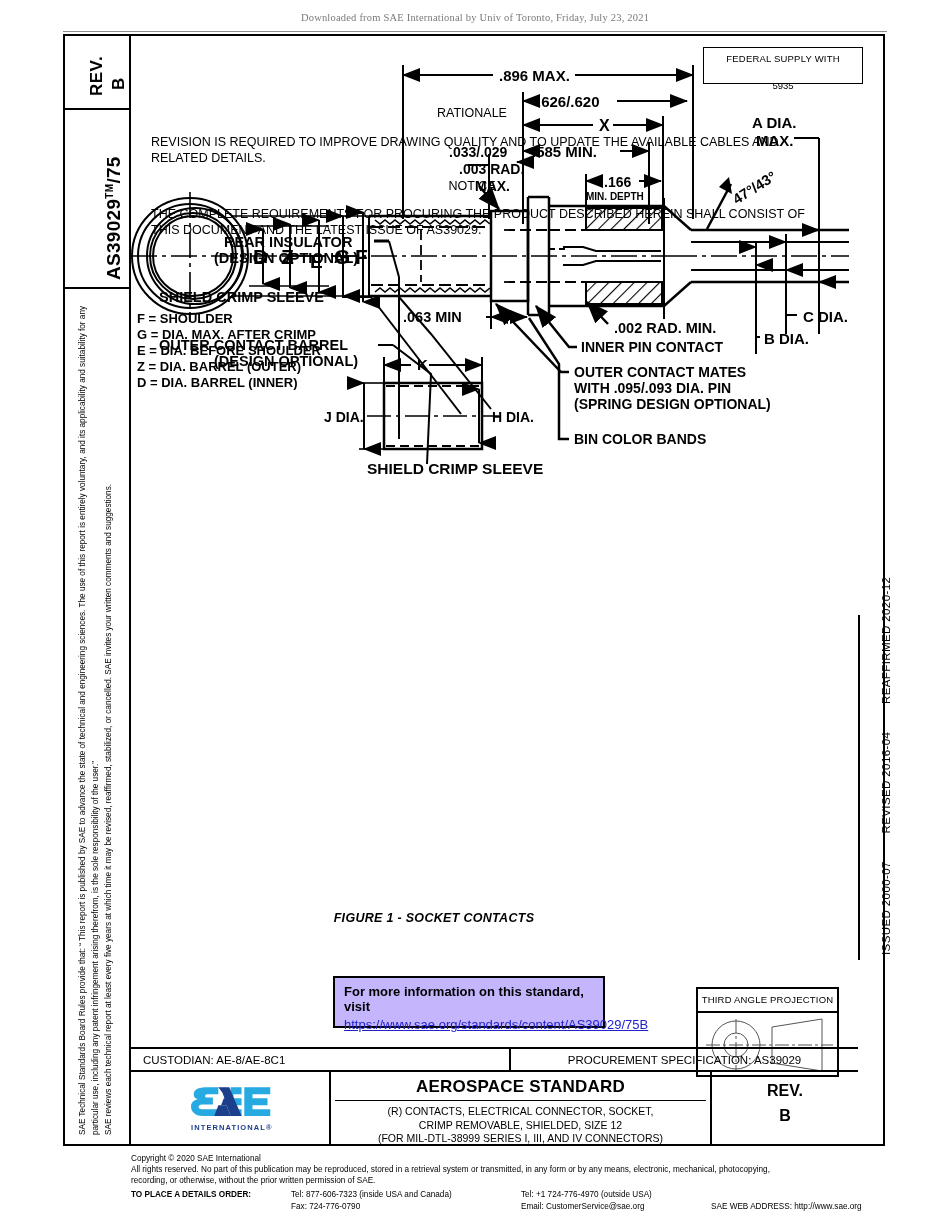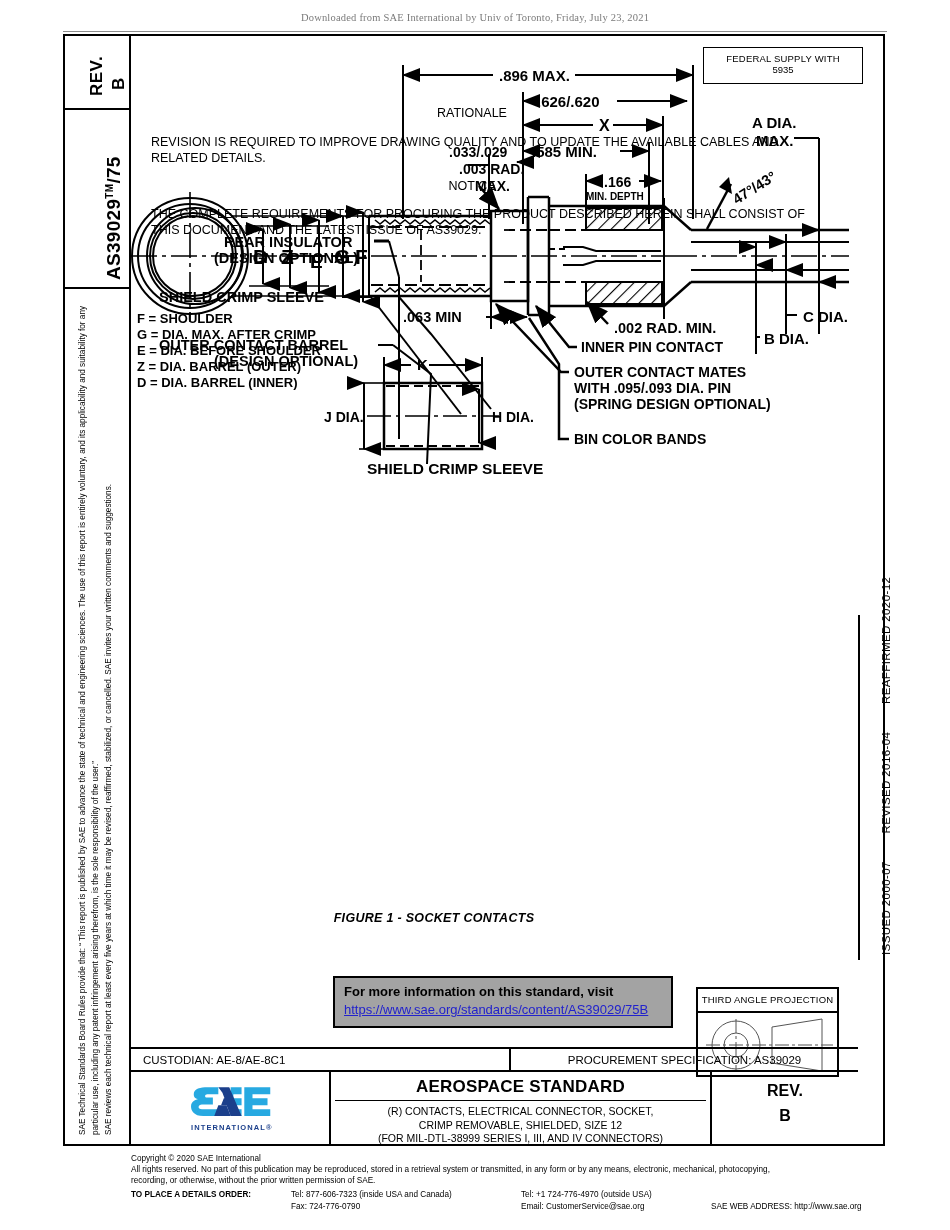--- a/index.html
+++ b/index.html
@@ -120,21 +120,21 @@
   #fsc-box {
     position: absolute;
     left: 703px; top: 47px;
     width: 160px; height: 37px;
     border: 1px solid #000;
     box-sizing: border-box;
     text-align: center;
     padding-top: 5px;
   }
   #fsc-box .l1 { font-size: 9.5px; letter-spacing: .2px; }
-  #fsc-box .l2 { font-size: 9.5px; margin-top: 0; }
+  #fsc-box .l2 { font-size: 9.5px; margin-top: 16px; }
 
   
   #rationale-head {
     position: absolute; left: 0; top: 72px;
     width: 822px; text-align: center;
     font-size: 12.5px;
   }
   #rationale-body {
     position: absolute; left: 90px; top: 100px;
     width: 640px; font-size: 12.5px; line-height: 16px;
@@ -166,24 +166,24 @@
     font-size: 12.5px;
     font-weight: bold;
     font-style: italic;
     letter-spacing: .3px;
   }
 
   
   #info-box {
     position: absolute;
     left: 333px; top: 976px;
-    width: 340px; height: 52px;
+    width: 272px; height: 52px;
     border: 2px solid #000;
     box-sizing: border-box;
-    background: #a3a3a3;
+    background: #c4b5fd;
     padding: 6px 0 0 9px;
   }
   #info-box .line1 { font-size: 13px; font-weight: bold; }
   #info-box .line2 {
     font-size: 13px; color: #2222cc;
     text-decoration: underline;
     margin-top: 3px;
     display: inline-block;
   }
 

